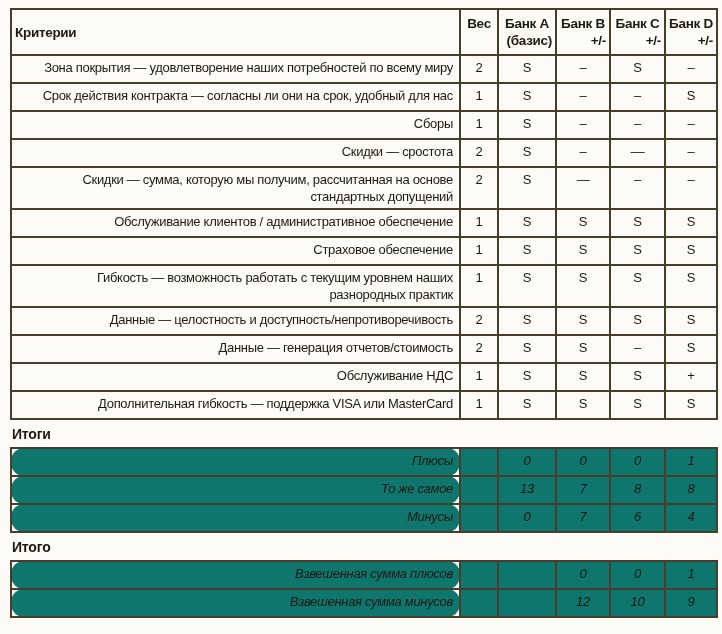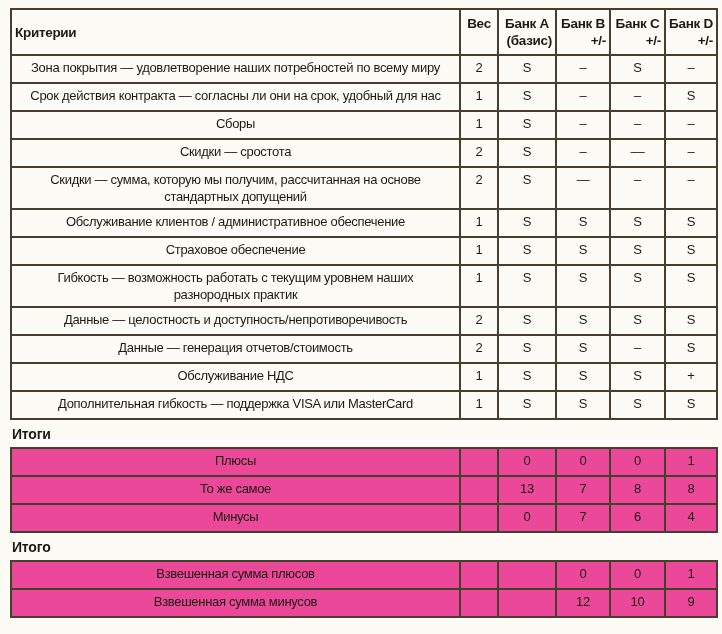--- a/index.html
+++ b/index.html
@@ -39,31 +39,31 @@
   }
   th {
     font-size: 13.5px;
     font-weight: bold;
     padding: 5px 3px;
   }
   th.crit-head { vertical-align: middle; text-align: left; margin-left: 40px; }
   th.bank-head { text-align: center; vertical-align: top; }
   th.bank-head .sub { display: block; font-weight: bold; text-align: right; }
 
-  td.crit { text-align: center; height: 20px; }
+  td.crit { text-align: right; height: 20px; border-radius: 13px; }
   td.num  { text-align: center; }
 
   .section-title {
     font-size: 14px;
     font-weight: bold;
     letter-spacing: -0.2px;
     margin: 6px 0 5px 2px;
     line-height: 16px;
   }
-  table.summary td { background: #ec4899; }
+  table.summary td { background: #0f766e; font-style: italic; }
 </style>
 </head>
 <body>
 
 <div class="page">
 
   <table>
     <colgroup>
       <col class="c-crit">
         <col class="c-weight">

